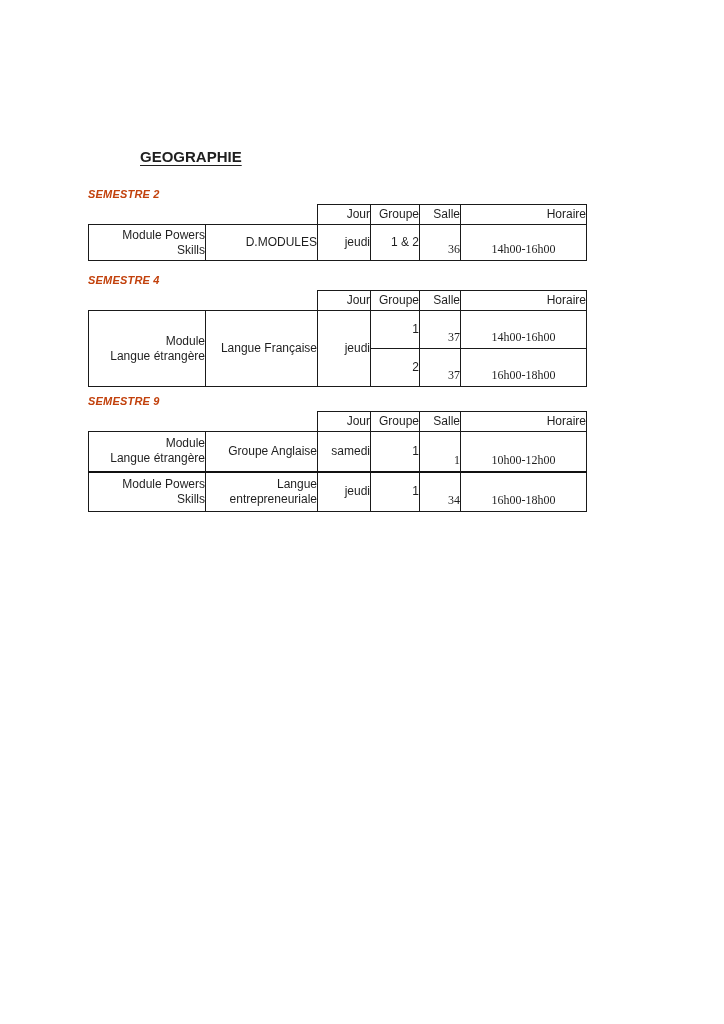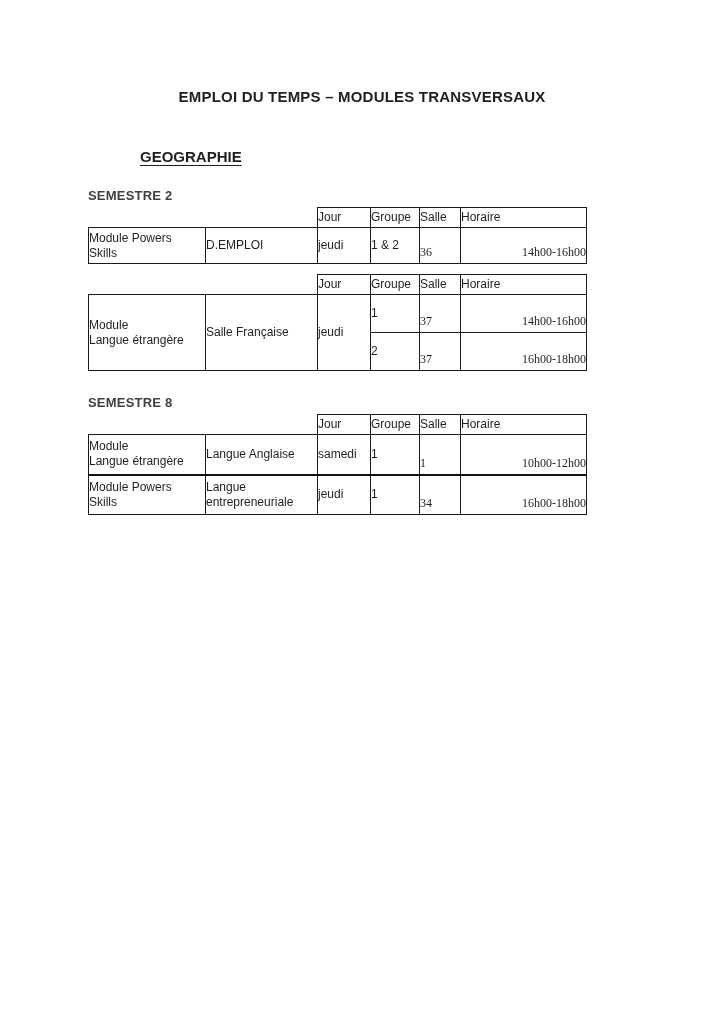--- a/index.html
+++ b/index.html
@@ -30,64 +30,64 @@
     font-size: 15px;
     font-weight: bold;
     text-decoration: underline;
     text-underline-offset: 3px;
   }
   .section { position: absolute; left: 88px; width: 500px; }
   .sec-s2 { top: 188px; }
   .sec-s4 { top: 274px; }
   .sec-s6 { top: 395px; }
   .sem-heading {
-    font-size: 13px;
+    font-size: 11px;
     font-weight: bold;
-    color: #404040;
+    color: #c2410c;
     margin: 0 0 4px 0;
     letter-spacing: 0.2px;
+    font-style: italic;
   }
   table.sched {
     border-collapse: collapse;
     table-layout: fixed;
     width: 498px;
     font-size: 12px;
     color: #1f1f1f;
   }
   table.sched col.c-module  { width: 117px; }
   table.sched col.c-course  { width: 112px; }
   table.sched col.c-jour    { width: 53px; }
   table.sched col.c-groupe  { width: 49px; }
   table.sched col.c-salle   { width: 41px; }
   table.sched col.c-horaire { width: 126px; }
   table.sched th, table.sched td {
     border: 1px solid #1a1a1a;
-    text-align: left;
+    text-align: right;
     vertical-align: middle;
     font-weight: normal;
     padding: 0;
     line-height: 15px;
     white-space: pre-line;
     overflow: hidden;
   }
   table.sched tr.head { height: 20px; }
   table.sched tr.head td.blank { border: none; background: transparent; }
   table.sched tr.r36 { height: 36px; }
   table.sched tr.r38 { height: 38px; }
   table.sched tr.r40 { height: 40px; }
   table.sched td.bottom { vertical-align: bottom; padding-bottom: 3px; font-family: Liberation Serif, serif; }
-  table.sched td.horaire-val { text-align: right; }
+  table.sched td.horaire-val { text-align: center; }
   table.sched tr.thick-top td { border-top: 2px solid #111111; }
 </style>
 </head>
 <body>
 
 <div class="page">
 
-  <div class="doc-title">EMPLOI DU TEMPS – MODULES TRANSVERSAUX</div>
 
   <div class="subject">GEOGRAPHIE</div>
 
   <div class="section sec-s2">
     <div class="sem-heading">SEMESTRE 2</div>
     <table class="sched">
       <colgroup>
         <col class="c-module">
           <col class="c-course">
           <col class="c-jour">
@@ -100,31 +100,32 @@
         <td class="blank"></td>
         <td class="blank"></td>
         <th>Jour</th>
         <th>Groupe</th>
         <th>Salle</th>
         <th>Horaire</th>
       </tr>
       <tr class="r36">
         <td>Module Powers
 Skills</td>
-        <td>D.EMPLOI</td>
+        <td>D.MODULES</td>
         <td>jeudi</td>
         <td>1 &amp; 2</td>
         <td class="bottom">36</td>
         <td class="bottom horaire-val">14h00-16h00</td>
       </tr>
     </tbody>
       </table>
   </div>
 
   <div class="section sec-s4">
+    <div class="sem-heading">SEMESTRE 4</div>
     <table class="sched">
       <colgroup>
         <col class="c-module">
           <col class="c-course">
           <col class="c-jour">
         <col class="c-groupe">
           <col class="c-salle">
           <col class="c-horaire">
       </colgroup>
       <tbody>
@@ -132,37 +133,37 @@
         <td class="blank"></td>
         <td class="blank"></td>
         <th>Jour</th>
         <th>Groupe</th>
         <th>Salle</th>
         <th>Horaire</th>
       </tr>
       <tr class="r38">
         <td rowspan="2">Module
 Langue étrangère</td>
-        <td rowspan="2">Salle Française</td>
+        <td rowspan="2">Langue Française</td>
         <td rowspan="2">jeudi</td>
         <td>1</td>
         <td class="bottom">37</td>
         <td class="bottom horaire-val">14h00-16h00</td>
       </tr>
       <tr class="r38">
         <td>2</td>
         <td class="bottom">37</td>
         <td class="bottom horaire-val">16h00-18h00</td>
       </tr>
     </tbody>
       </table>
   </div>
 
   <div class="section sec-s6">
-    <div class="sem-heading">SEMESTRE 8</div>
+    <div class="sem-heading">SEMESTRE 9</div>
     <table class="sched">
       <colgroup>
         <col class="c-module">
           <col class="c-course">
           <col class="c-jour">
         <col class="c-groupe">
           <col class="c-salle">
           <col class="c-horaire">
       </colgroup>
       <tbody>
@@ -170,21 +171,21 @@
         <td class="blank"></td>
         <td class="blank"></td>
         <th>Jour</th>
         <th>Groupe</th>
         <th>Salle</th>
         <th>Horaire</th>
       </tr>
       <tr class="r40">
         <td>Module
 Langue étrangère</td>
-        <td>Langue Anglaise</td>
+        <td>Groupe Anglaise</td>
         <td>samedi</td>
         <td>1</td>
         <td class="bottom">1</td>
         <td class="bottom horaire-val">10h00-12h00</td>
       </tr>
       <tr class="r40 thick-top">
         <td>Module Powers
 Skills</td>
         <td>Langue
 entrepreneuriale</td>

